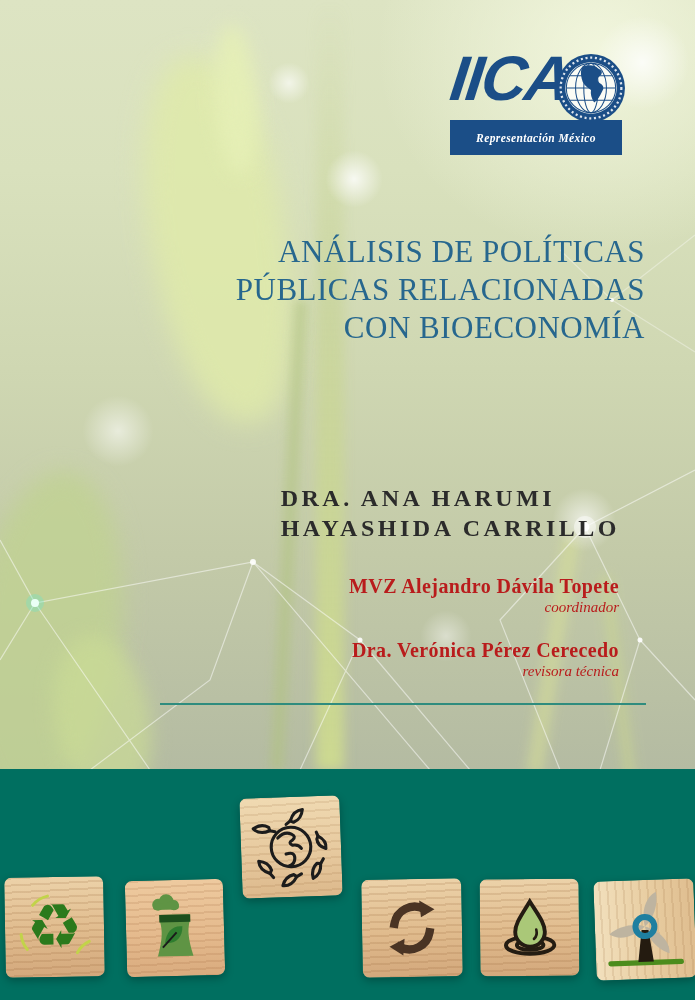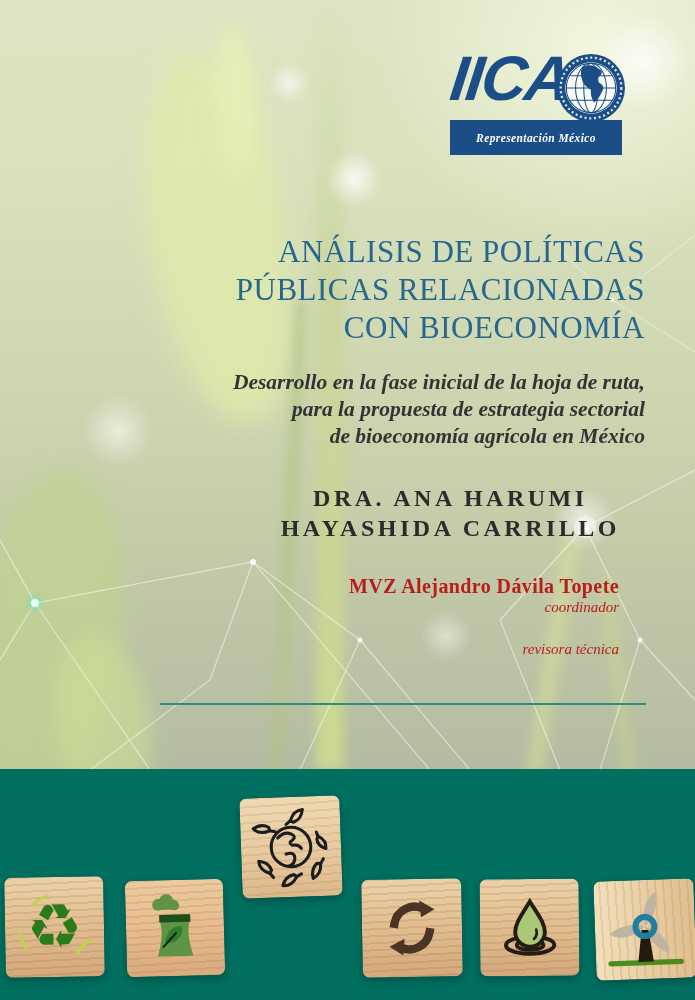--- a/index.html
+++ b/index.html
@@ -55,21 +55,21 @@
   
   .title{
     position:absolute;right:50px;top:233px;text-align:right;color:#27678e;
     font-size:31px;line-height:38px;letter-spacing:.5px;margin-left:42px;
   }
   .subtitle{
     position:absolute;right:50px;top:369px;text-align:right;color:#333333;
     font-style:italic;font-weight:bold;font-size:21.5px;line-height:27px;
   }
   .author{
-    position:absolute;right:75px;top:483px;text-align:center;color:#2b2b2b;
+    position:absolute;right:75px;top:483px;text-align:left;color:#2b2b2b;
     font-weight:bold;font-size:24px;line-height:30px;letter-spacing:3.5px;
   }
   .credits{position:absolute;right:76px;top:575px;text-align:right;color:#b91c1c;}
   .credit-name{font-size:20px;font-weight:bold;letter-spacing:.4px;line-height:22px;}
   .credit-role{font-size:15px;font-style:italic;line-height:21px;margin-bottom:21px;}
   .divider{position:absolute;left:160px;top:703px;width:486px;height:2px;background:#2f8c7e;}
   
   .band{position:absolute;left:0;top:769px;width:695px;height:231px;background:#006f60;}
   .block{
     position:absolute;border-radius:7px;box-shadow:0 3px 9px rgba(0,0,0,.28);
@@ -153,34 +153,30 @@
     <path d="M26,13 q10,-3 15,2 q5,2 3,6 q-6,5 -2,8 q6,3 3,8 q-4,9 -8,11 q-4,-6 -3,-12 q-8,-5 -9,-11 q-2,-8 1,-12 Z" fill="#1b4e87"></path>
   </svg>
   <div class="banner">Representación México</div>
 
   <div class="title">
     <div>ANÁLISIS DE POLÍTICAS</div>
     <div>PÚBLICAS RELACIONADAS</div>
     <div>CON BIOECONOMÍA</div>
   </div>
 
-  <div class="subtitle">
-    <div>Desarrollo en la fase inicial de la hoja de ruta,</div>
-    <div>para la propuesta de estrategia sectorial</div>
-    <div>de bioeconomía agrícola en México</div>
-  </div>
 
   <div class="author">
     <div>DRA. ANA HARUMI</div>
     <div>HAYASHIDA CARRILLO</div>
   </div>
 
   <div class="credits">
     <div class="credit-name">MVZ Alejandro Dávila Topete</div>
     <div class="credit-role">coordinador</div>
+    <div class="credit-name">Dra. Verónica Pérez Cerecedo</div>
     <div class="credit-role">revisora técnica</div>
   </div>
 
   <div class="divider"></div>
 
   <div class="band"></div>
 
   <div class="block b-recycle">
     <div class="recycle-wrap">
       <svg class="recycle-accents" width="80" height="80" viewBox="0 0 80 80">

